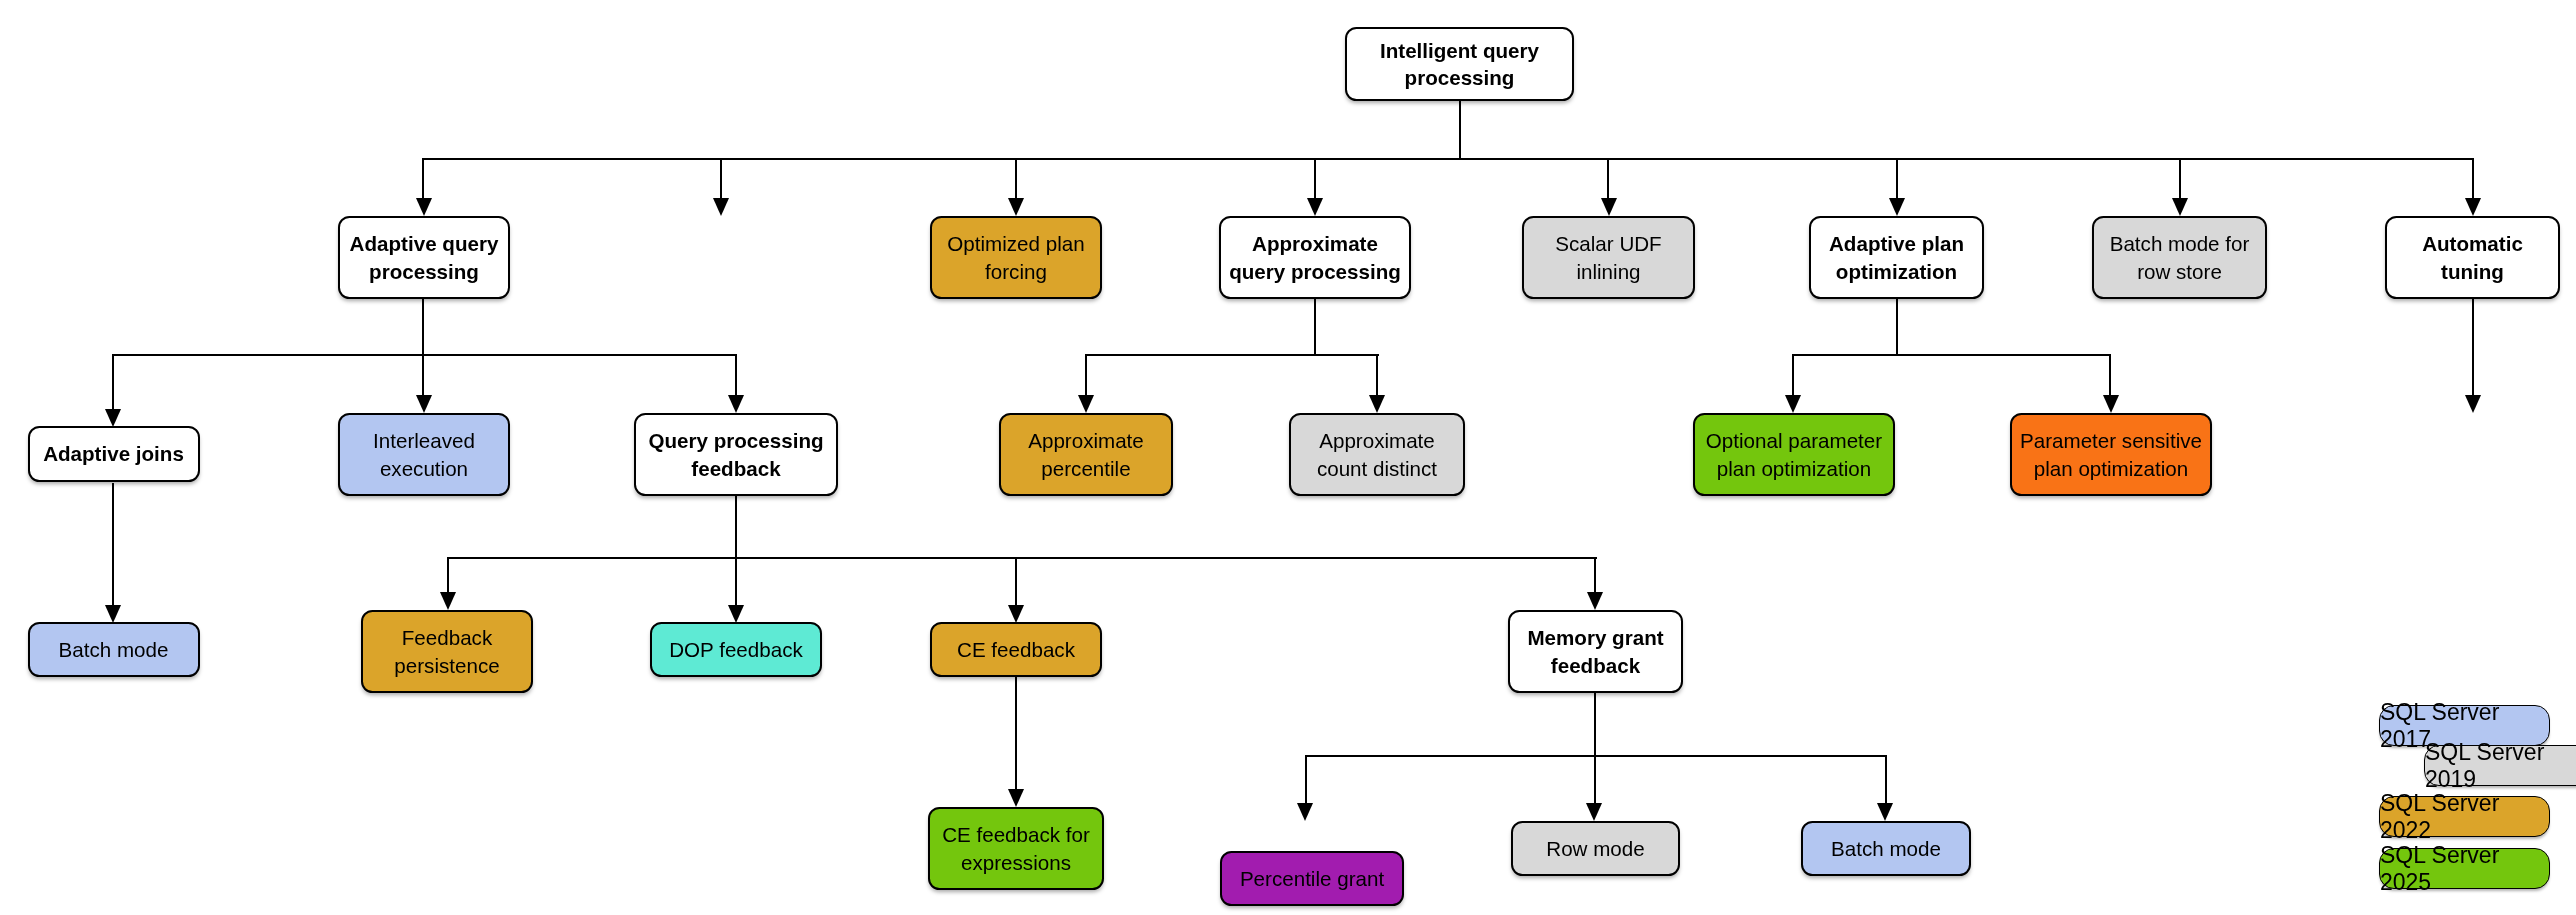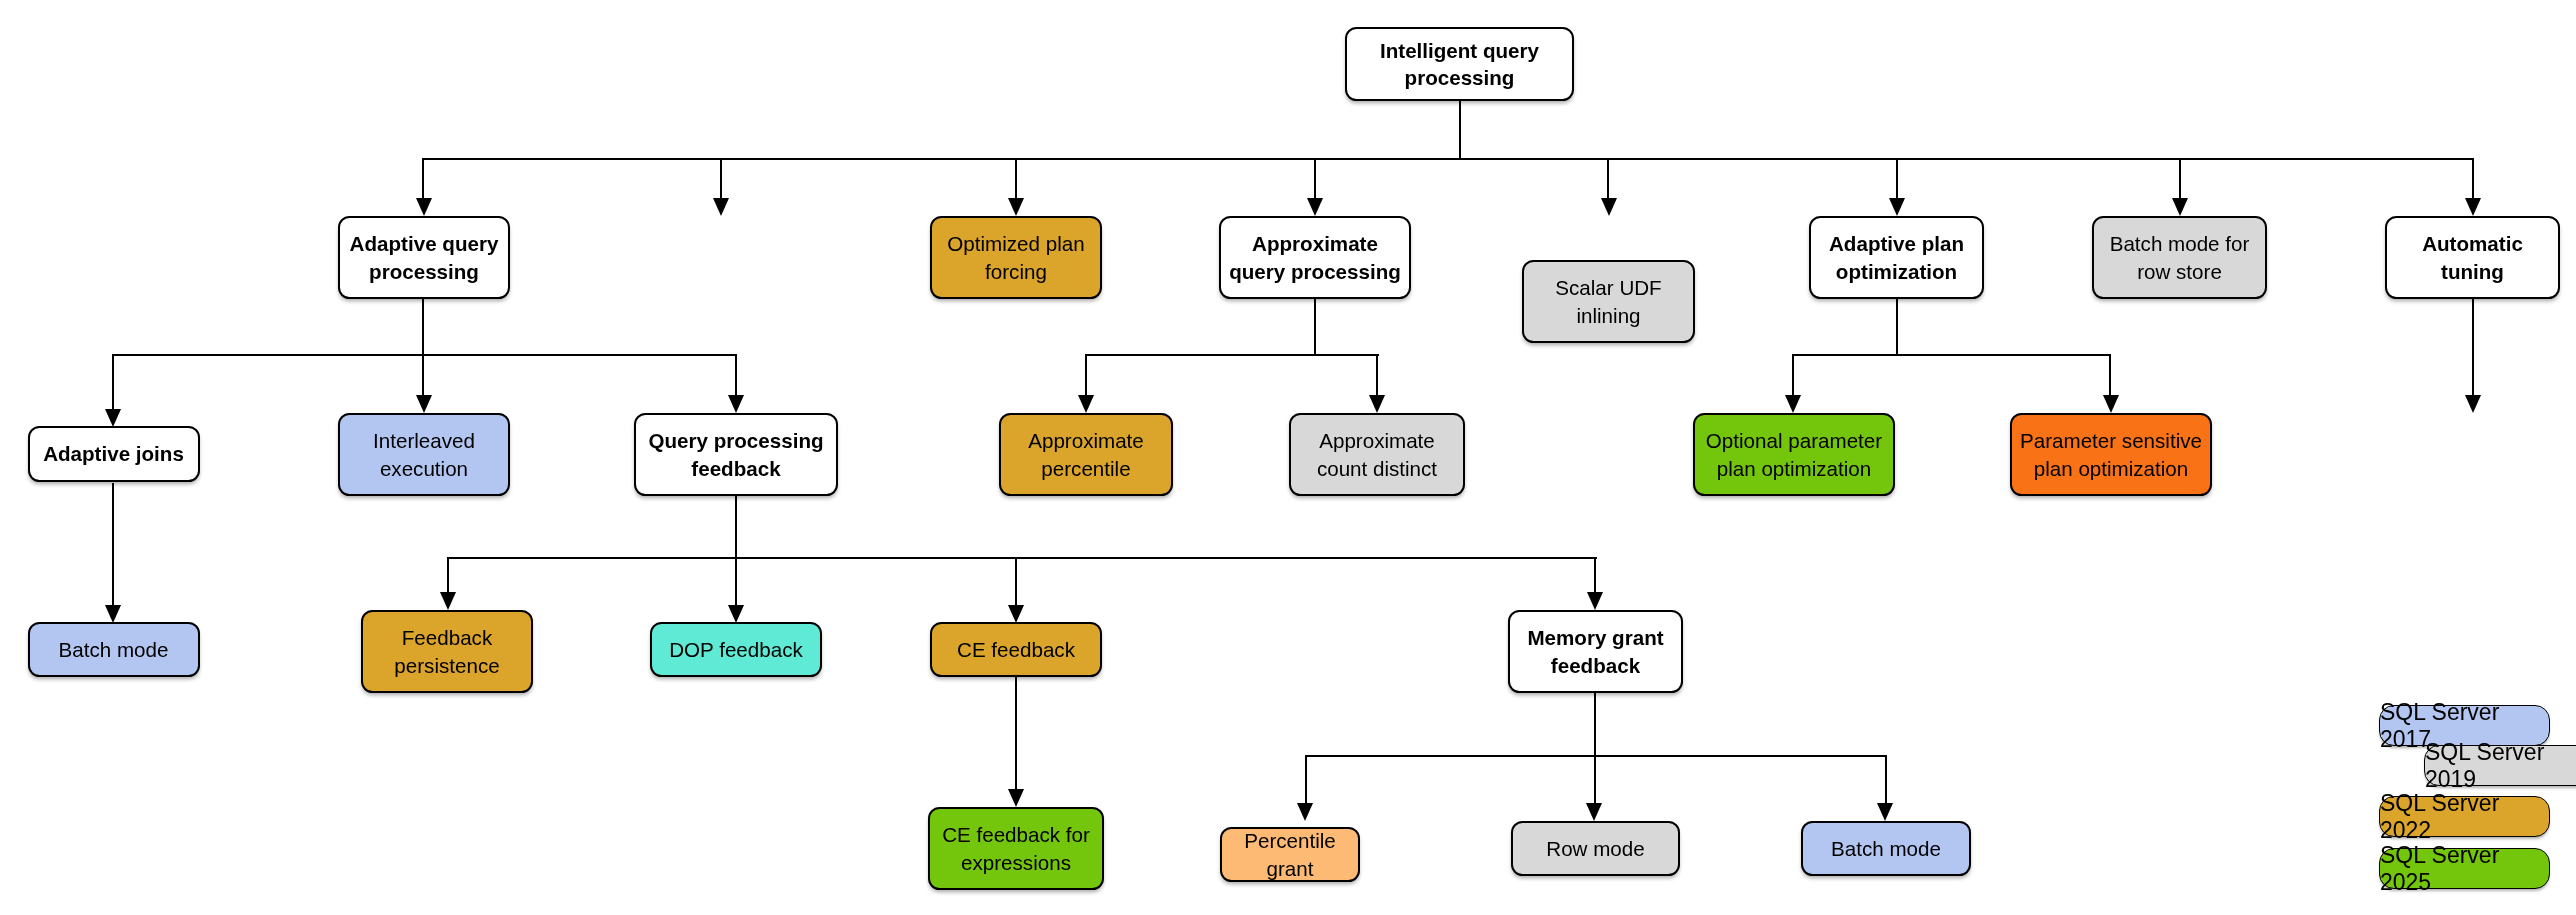--- a/index.html
+++ b/index.html
@@ -112,21 +112,21 @@
 
   <div class="node bold" style="left:1345px;top:27px;width:229px;height:74px">Intelligent query
 processing</div>
 
   <div class="node bold" style="left:338px;top:216px;width:172px;height:83px">Adaptive query
 processing</div>
   <div class="node" style="left: 930px; top: 216px; width: 172px; height: 83px; background: rgb(219, 164, 42);">Optimized plan
 forcing</div>
   <div class="node bold" style="left:1219px;top:216px;width:192px;height:83px">Approximate
 query processing</div>
-  <div class="node" style="left: 1522px; top: 216px; width: 173px; height: 83px; background: rgb(216, 216, 216); margin-top: 44px;">Scalar UDF
+  <div class="node" style="left: 1522px; top: 216px; width: 173px; height: 83px; background: rgb(216, 216, 216);">Scalar UDF
 inlining</div>
   <div class="node bold" style="left:1809px;top:216px;width:175px;height:83px">Adaptive plan
 optimization</div>
   <div class="node" style="left: 2092px; top: 216px; width: 175px; height: 83px; background: rgb(216, 216, 216);">Batch mode for
 row store</div>
   <div class="node bold" style="left:2385px;top:216px;width:175px;height:83px">Automatic
 tuning</div>
 
   <div class="node bold" style="left:27.5px;top:426px;width:172px;height:56px">Adaptive joins</div>
   <div class="node" style="left: 338px; top: 413px; width: 172px; height: 83px; background: rgb(179, 198, 241);">Interleaved
@@ -145,21 +145,21 @@
   <div class="node" style="left: 27.5px; top: 622px; width: 172px; height: 55px; background: rgb(179, 198, 241);">Batch mode</div>
   <div class="node" style="left: 361px; top: 610px; width: 172px; height: 83px; background: rgb(219, 164, 42);">Feedback
 persistence</div>
   <div class="node" style="left: 650px; top: 622px; width: 172px; height: 55px; background: #5eead4;">DOP feedback</div>
   <div class="node" style="left: 930px; top: 622px; width: 172px; height: 55px; background: rgb(219, 164, 42);">CE feedback</div>
   <div class="node bold" style="left:1508px;top:610px;width:175px;height:83px">Memory grant
 feedback</div>
 
   <div class="node" style="left: 928px; top: 807px; width: 176px; height: 83px; background: rgb(116, 198, 13);">CE feedback for
 expressions</div>
-  <div class="node" style="left: 1220px; top: 827px; width: 140px; height: 55px; background: #fdba74;">Percentile grant</div>
+  <div class="node" style="left: 1220px; top: 851px; width: 184px; height: 55px; background: #a21caf;">Percentile grant</div>
   <div class="node" style="left: 1511px; top: 821px; width: 169px; height: 55px; background: rgb(216, 216, 216);">Row mode</div>
   <div class="node" style="left: 1801px; top: 821px; width: 170px; height: 55px; background: rgb(179, 198, 241);">Batch mode</div>
 
   <div>
     <div class="legend-pill" style="top: 693px; background: rgb(179, 198, 241); margin-top: 12px;">SQL Server 2017</div>
     <div class="legend-pill" style="top: 745px; background: rgb(216, 216, 216); margin-left: 45px;">SQL Server 2019</div>
     <div class="legend-pill" style="top: 796px; background: rgb(219, 164, 42);">SQL Server 2022</div>
     <div class="legend-pill" style="top: 848px; background: rgb(116, 198, 13);">SQL Server 2025</div>
   </div>
 

